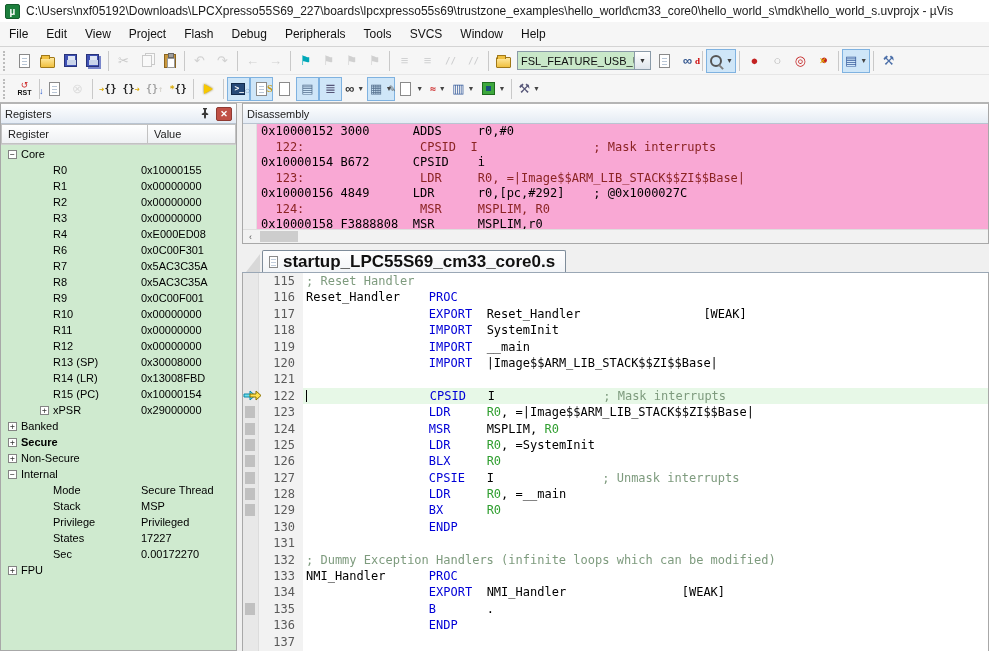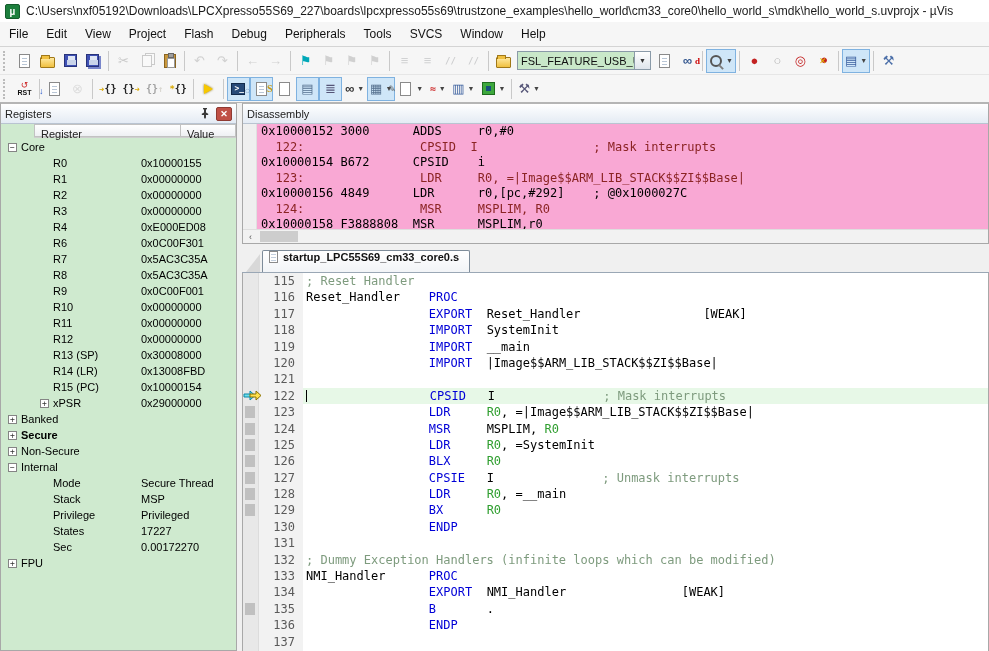--- a/index.html
+++ b/index.html
@@ -68,21 +68,21 @@
   .main { display:flex; height:548px; }
   
   .regpanel { width:237px; flex:0 0 237px; display:flex; flex-direction:column;
     border:1px solid #a8a8a8; border-top:1px solid #b5b5b5; background:#cfeacf; }
   .paneltitle { height:20px; background:linear-gradient(#ffffff,#e4ebf4); border-bottom:1px solid #b9c4d1;
     display:flex; align-items:center; font-size:11px; color:#222; padding:0 4px; gap:4px; }
   .paneltitle .sp { flex:1; }
   .pin { width:14px; height:14px; display:flex; align-items:center; justify-content:center; }
   .closebtn { width:16px; height:14px; background:#c05046; border:1px solid #8f3a32; border-radius:2px;
     color:#fff; font:bold 9px "Liberation Sans",sans-serif; display:flex; align-items:center; justify-content:center; }
-  .colheads { display:flex; height:14px; background:#3b82f6; border-bottom:1px solid #cfcfcf;margin-left:33px; }
+  .colheads { display:flex; height:21px; background:#3b82f6; border-bottom:1px solid #cfcfcf; }
   .colheads .ch { font-size:11px; color:#222; padding:3px 6px; background:linear-gradient(#ffffff,#eef0f3);
     border:1px solid #c2c2c2; border-left:none; }
   .colheads .ch:first-child { border-left:1px solid #c2c2c2; }
   .regtree { flex:1; overflow:hidden; font-size:11px; color:#000; padding-top:1px; }
   .regrow { display:flex; height:16px; align-items:center; }
   .regrow .expander { width:9px; height:9px; flex:0 0 9px; background:#fff; border:1px solid #848484;
     font:8px/7px "DejaVu Sans Mono",monospace; text-align:center; color:#333; margin-right:4px; }
   .regrow .noexp { width:13px; flex:0 0 13px; }
   .regrow .rlabel { white-space:nowrap; }
   .regrow .rlabel.b { font-weight:bold; }
@@ -101,23 +101,23 @@
   .disline { height:15.5px; position:relative; padding-left:4px; }
   .disline.asm { color:#000; }
   .disline.src { color:#8b2424; }
   .hscroll { height:14px; background:#f2f2f2; border-top:1px solid #dedede; display:flex; align-items:center; }
   .hs-btn { width:15px; height:13px; font-size:9px; color:#555; display:flex; align-items:center; justify-content:center; }
   .hs-thumb { width:38px; height:11px; background:#cdcdcd; margin-left:2px; }
   
   .tabbar { height:25px; background:#f0f0f0; border-bottom:1px solid #9aa7b5; display:flex; align-items:flex-end; padding-left:4px; }
   .tabslant { width:0; height:0; border-style:solid; border-width:0 0 18px 14px;
     border-color:transparent transparent #d8d8d8 transparent; margin-right:2px; }
-  .tab { display:flex; align-items:flex-start; gap:5px; background:linear-gradient(#ffffff,#f2f4f7);
+  .tab { display:flex; align-items:center; gap:5px; background:linear-gradient(#ffffff,#f2f4f7);
     border:1px solid #7e8c9a; border-bottom:none; border-radius:2px 2px 0 0; height:22px;
-    padding:0 10px 0 6px; font-size:11px; font-weight:bold; color:#111; }
+    padding:0 10px 0 6px; font-size:17px; font-weight:bold; color:#111; }
   .tabpage { width:9px; height:12px; background:#fff; border:1px solid #8a8a8a; position:relative; }
   .tabpage:before { content:""; position:absolute; left:1px; right:1px; top:2px; height:1px;
     background:#c2cedd; box-shadow:0 3px 0 #c2cedd, 0 6px 0 #c2cedd; }
   .editor { flex:1; display:flex; overflow:hidden; background:#fff; border-left:1px solid #a8a8a8; border-right:1px solid #a8a8a8; }
   .edmargin { width:16px; flex:0 0 16px; background:#e8e8e8; border-right:1px solid #dcdcdc; }
   .ednums { width:44px; flex:0 0 44px; background:#f2f2f2; color:#5a5a5a;
     font:12px/16.4px "DejaVu Sans Mono",monospace; text-align:right; padding-right:8px; }
   .edcode { flex:1; font:12px/16.4px "DejaVu Sans Mono",monospace; white-space:pre; overflow:hidden; }
   .edline, .ednum, .edmark { height:16.4px; }
   .edline { padding-left:3px; position:relative; }

